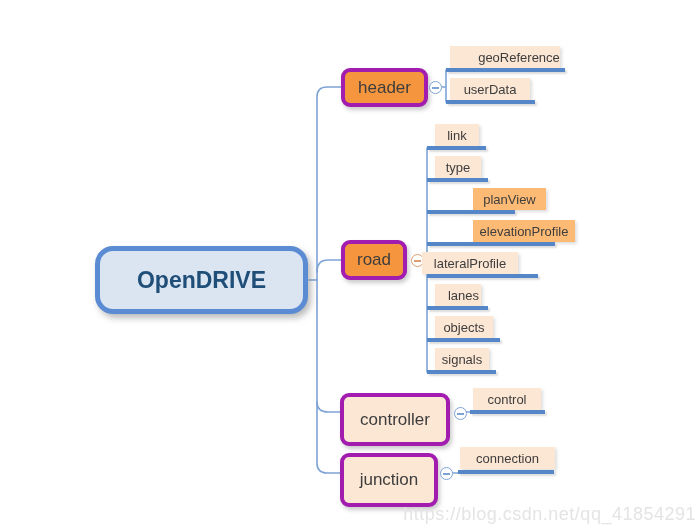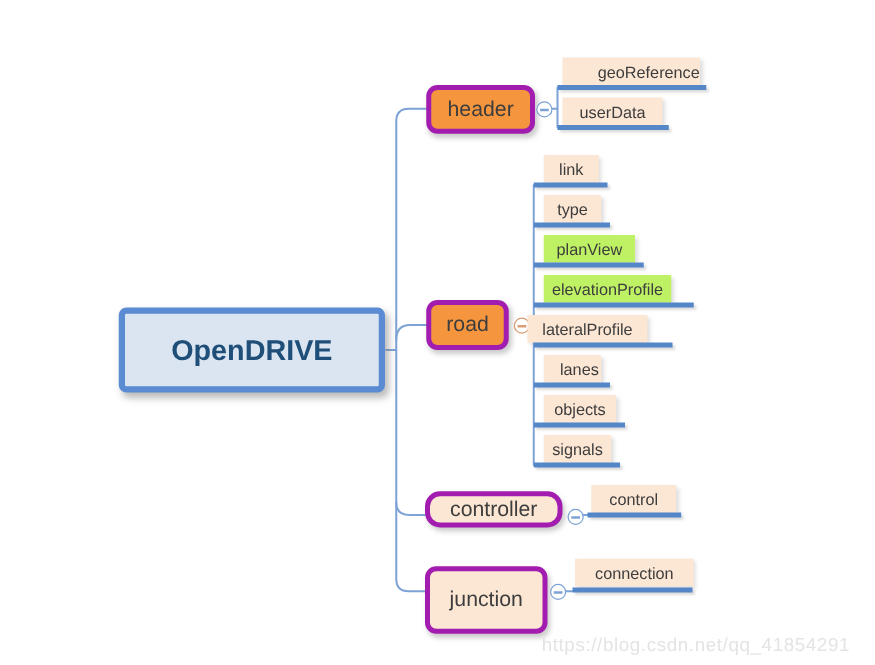--- a/index.html
+++ b/index.html
@@ -15,51 +15,51 @@
     border:4px solid #a21caf; border-radius:9px;
     font-size:17px; color:#3d3d3d;
     box-shadow:2px 3px 4px rgba(140,140,140,0.45);
   }
   .fill-orange { background:#f5963e; }
   .fill-peach  { background:#fce6d4; }
 
   .root-node {
     position:absolute; box-sizing:border-box;
     display:flex; align-items:center; justify-content:center;
-    border:5px solid #5b8bd3; border-radius:6px; background:#dbe5f1;
+    border:5px solid #5b8bd3; border-radius:18px; background:#dbe5f1;
     font-size:23px; font-weight:bold; color:#1f4e79;
     box-shadow:3px 4px 6px rgba(120,120,120,0.5);
   }
 
   .leaf-box {
     position:absolute; box-sizing:border-box; height:22px;
     display:flex; align-items:center; justify-content:center;
     font-size:13px; color:#3d3d3d; background:#fce6d4;
     box-shadow:2px 2px 3px rgba(160,160,160,0.35);
   }
-  .leaf-box.fill-orange { background:#bef264; }
+  .leaf-box.fill-orange { background:#fdba74;margin-left:38px; }
   .leaf-line {
     position:absolute; height:4px; background:#5486c8;
     box-shadow:2px 2px 2px rgba(170,170,170,0.4);
   }
 
   .collapse-icon {
     position:absolute; box-sizing:border-box; width:13px; height:13px;
     border-radius:50%; background:#ffffff; color:#7da3d6;
     border:1.5px solid #7da3d6;
     display:flex; align-items:center; justify-content:center;
   }
   .collapse-icon.tint-orange { color:#db9d74; border-color:#db9d74; }
   .collapse-icon .minus { width:7px; height:0; border-top:2px solid; border-color:inherit; }
   .collapse-icon.tint-orange .minus { border-color:#db9d74; }
   .collapse-icon .minus { border-top-color:currentColor; }
 
   .watermark {
-    position:absolute; right:20px; bottom:7px;
-    font-size:15px; color:#e4e4e4; letter-spacing:0.5px;
+    position:absolute; right:4px; bottom:7px;
+    font-size:18px; color:#e4e4e4; letter-spacing:0.5px;
     user-select:none;
   }
 </style>
 </head>
 <body>
 
 <div id="canvas">
 
   <svg id="connectors" viewBox="0 0 700 532" xmlns="http://www.w3.org/2000/svg">
     <g fill="none" stroke="#7da3d6" stroke-width="1.6" stroke-linecap="round">
@@ -143,21 +143,21 @@
   <div class="leaf-box" style="left:435px; top:316px; width:58px;">
     <span>objects</span>
   </div>
   <div class="leaf-line" style="left:427px; top:338px; width:73px;"></div>
 
   <div class="leaf-box" style="left:435px; top:348px; width:54px;">
     <span>signals</span>
   </div>
   <div class="leaf-line" style="left:427px; top:370px; width:69px;"></div>
 
-  <div class="node fill-peach" style="left:340px; top:393px; width:110px; height:29px;border-radius:12px;">
+  <div class="node fill-peach" style="left:340px; top:393px; width:110px; height:53px;">
     <span>controller</span>
   </div>
   <div class="collapse-icon" style="left:454px; top:407px;">
       <span class="minus"></span>
     </div>
 
   <div class="leaf-box" style="left:473px; top:388px; width:68px;">
     <span>control</span>
   </div>
   <div class="leaf-line" style="left:470px; top:410px; width:75px;"></div>

